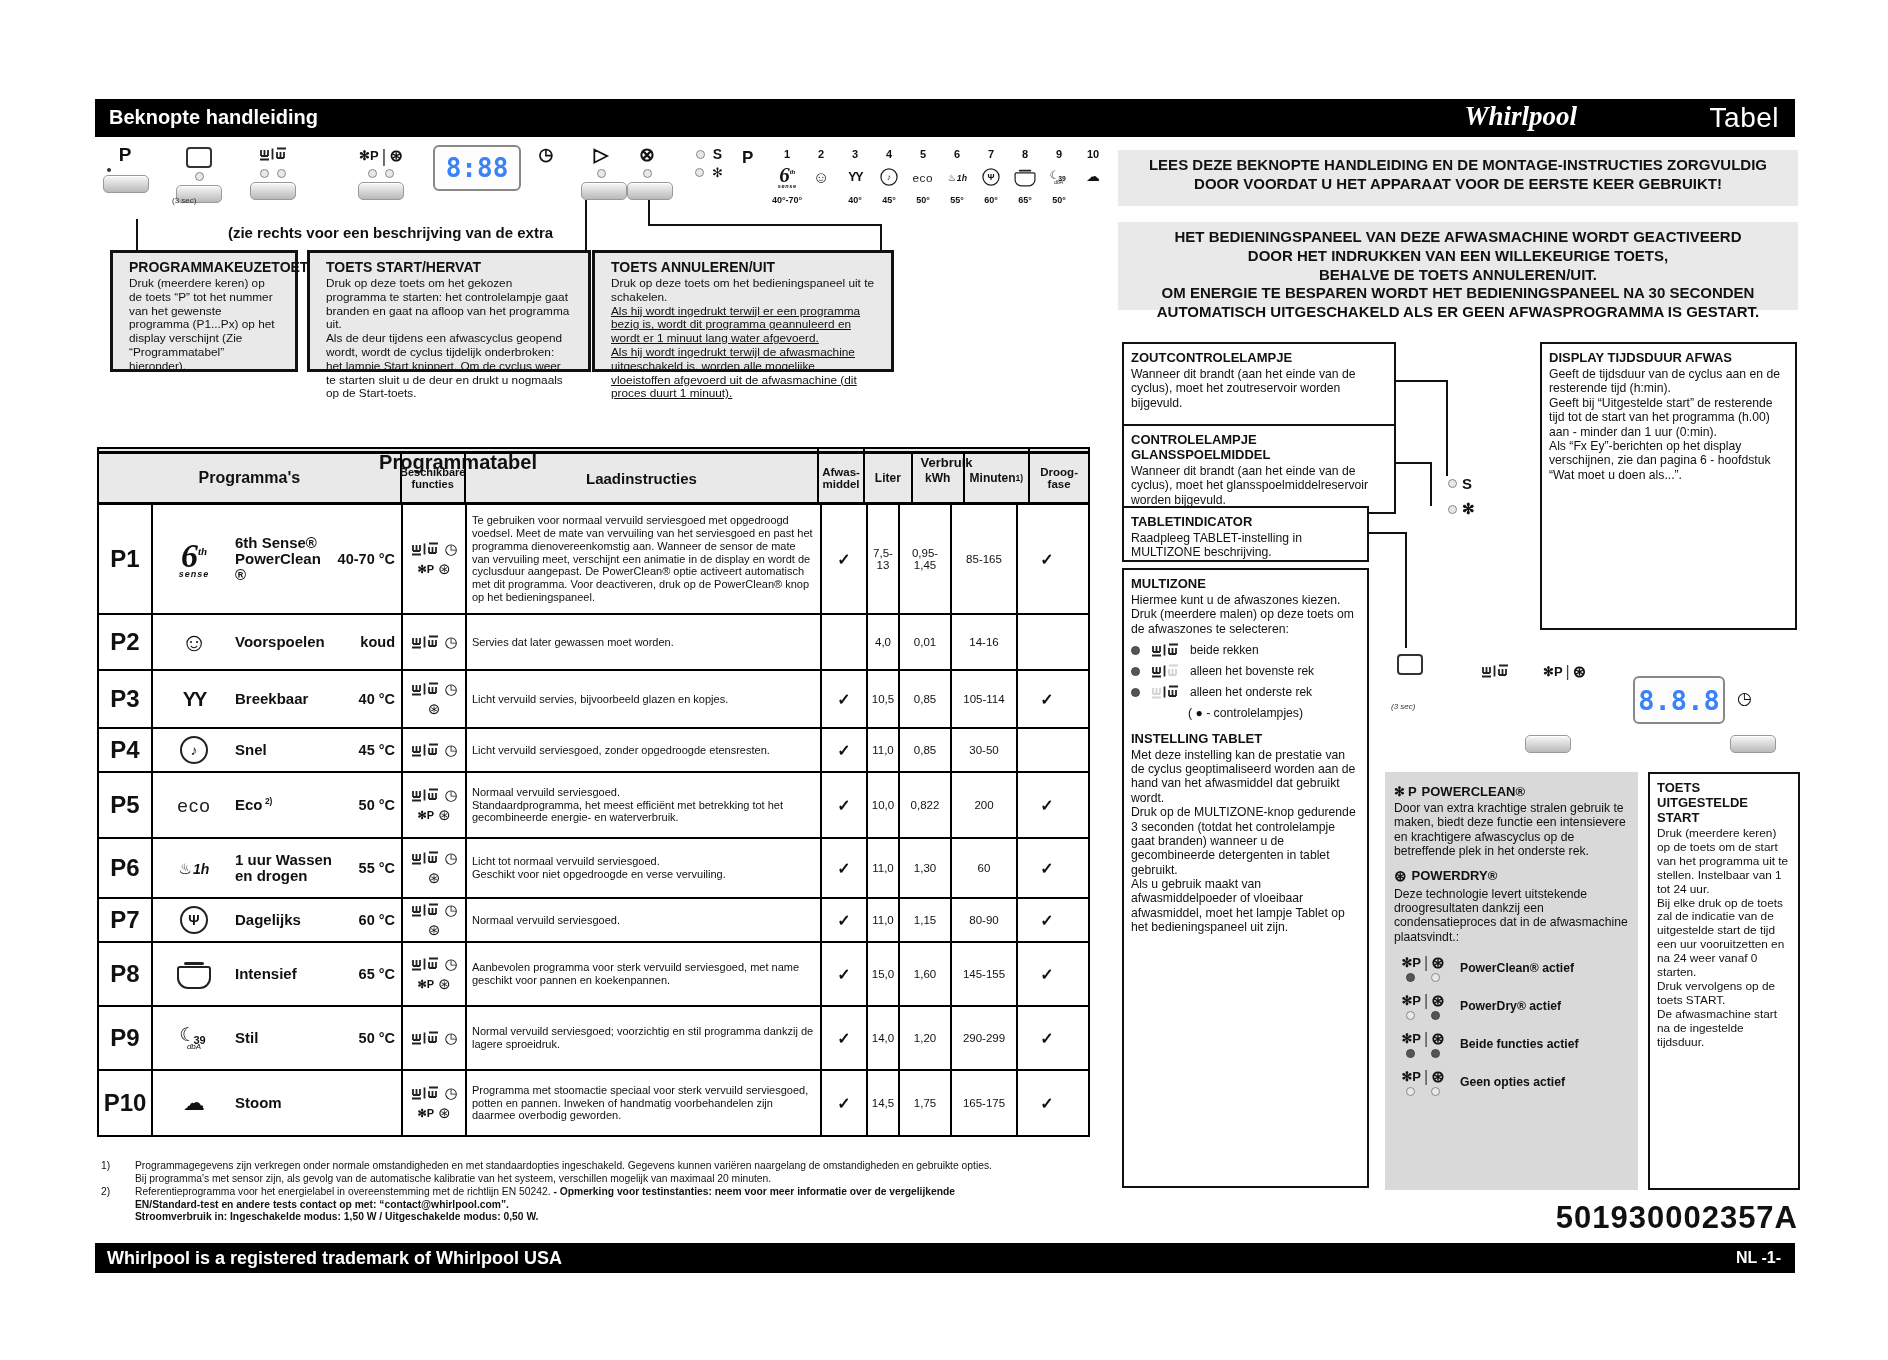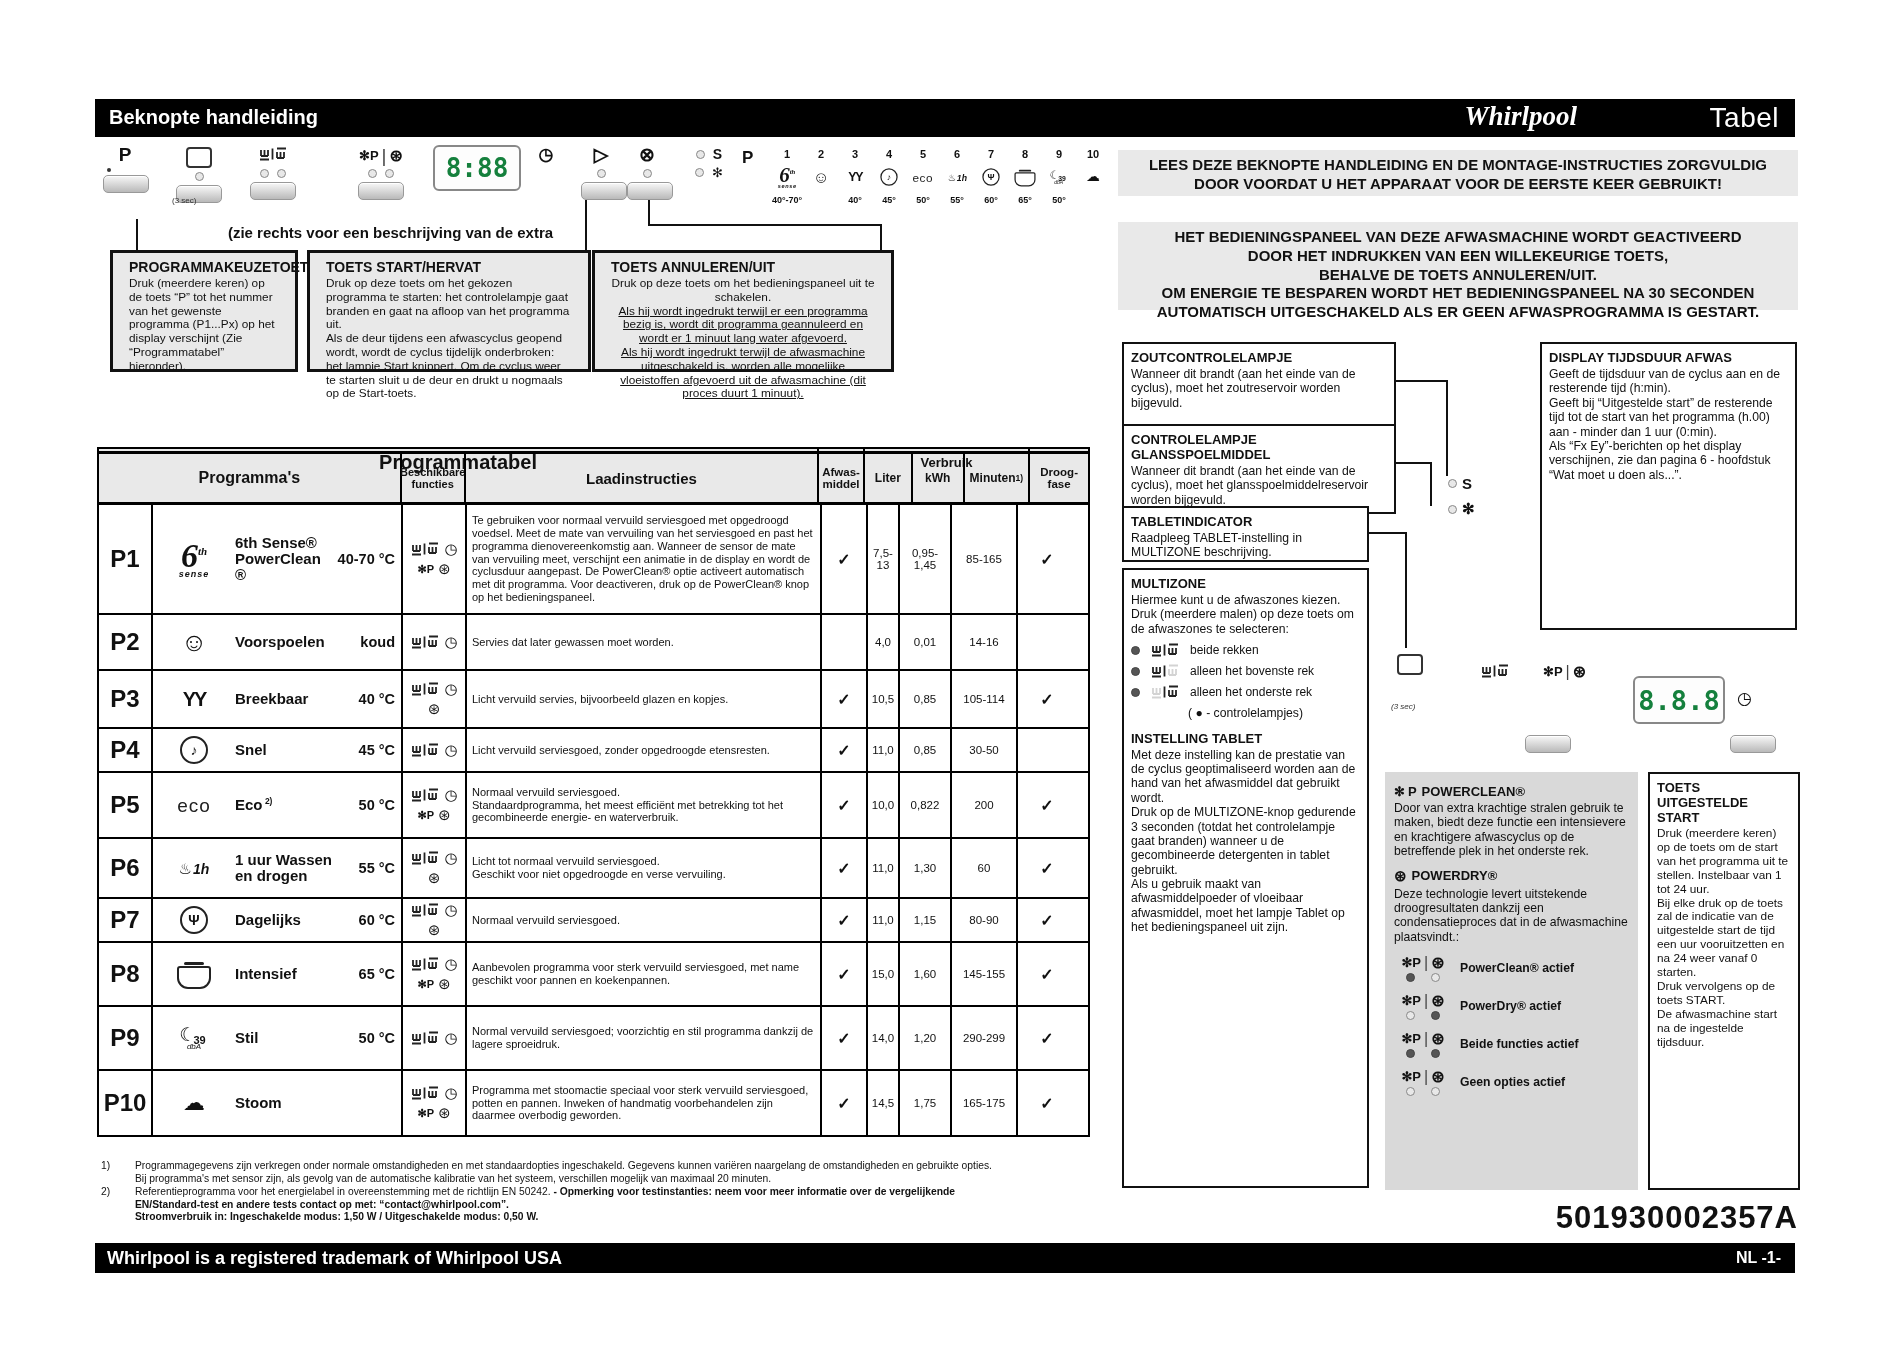--- a/index.html
+++ b/index.html
@@ -18,45 +18,45 @@
   .pglyph{font-size:19px;font-weight:bold;line-height:20px;height:22px;}
   .lamprow{height:12px;display:flex;justify-content:center;gap:8px;align-items:center;}
   .lamp{width:7px;height:7px;border:1.5px solid #888;border-radius:50%;background:#e8e8e8;display:inline-block;}
   .lamp.on{background:#555;border-color:#444;}
   .btn{width:44px;height:16px;margin:3px auto 0;border:1px solid #999;border-radius:5px;
        background:linear-gradient(#f8f8f8,#b9b9b9);box-shadow:inset 0 1px 0 #fff;}
   .tabicon{width:22px;height:17px;border:2px solid #333;border-radius:4px;margin:2px auto;}
   .tiny{font-size:8px;color:#333;}
   .pdot{width:4px;height:4px;background:#333;border-radius:50%;margin:1px auto 0 4px;}
   .disp{border:2px solid #888;border-radius:6px;background:#fdfdfd;
-        font-family:"DejaVu Sans Mono",monospace;font-weight:bold;color:#15803d;
+        font-family:"DejaVu Sans Mono",monospace;font-weight:bold;color:#3b82f6;
         display:flex;align-items:center;justify-content:center;}
   .pcpd{display:inline-flex;align-items:center;gap:3px;font-weight:bold;}
   .pcpd .ast{font-size:13px;} .pcpd .fan{font-size:16px;} .pcpd .bar{font-weight:normal;color:#444;}
   #caption{left:108px;top:224px;width:565px;text-align:center;font-size:15px;font-weight:bold;}
   .line{background:#111;}
   
   .ibox{background:#e9e9e9;border:3px solid #111;padding:6px 16px;box-sizing:border-box;}
   .ibox h4{margin:0 0 2px;font-size:14px;}
   .ibox .bd{font-size:11.8px;line-height:1.17;white-space:pre-line;}
   #boxA{left:110px;top:250px;width:188px;height:122px;}
   #boxB{left:307px;top:250px;width:284px;height:122px;}
   #boxC{left:592px;top:250px;width:302px;height:122px;}
-  #boxC .bd div{margin:0;text-align:center;} .u{text-decoration:underline;}
+  #boxC .bd div{margin:0;} .u{text-decoration:underline;}
   
   #strip{left:742px;top:148px;width:372px;height:80px;}
   #stripP{position:absolute;left:0;top:0;font-size:17px;font-weight:bold;}
   .scol{position:absolute;top:0;width:34px;text-align:center;}
   .snum{font-size:11px;font-weight:bold;height:13px;}
   .sicon{height:32px;display:flex;align-items:center;justify-content:center;overflow:visible;}
   .stemp{font-size:9px;font-weight:bold;margin-top:2px;}
   
   .notice{background:#e9e9e9;text-align:center;font-weight:bold;font-size:15px;
           line-height:1.25;white-space:pre-line;padding-top:6px;box-sizing:border-box;}
-  #not1{left:1118px;top:150px;width:680px;height:46px;}
+  #not1{left:1118px;top:150px;width:680px;height:56px;}
   #not2{left:1118px;top:222px;width:680px;height:88px;}
   #secbar{left:1118px;top:312px;width:692px;height:26px;background:#000;color:#fff;
           font-size:16px;font-weight:bold;padding:3px 0 0 8px;box-sizing:border-box;}
   
   .rbox{border:2.5px solid #111;background:#fff;padding:6px 7px;box-sizing:border-box;}
   .rbox h5{margin:0 0 2px;font-size:13px;}
   .rbox .bd{font-size:12.2px;line-height:1.18;white-space:pre-line;}
   #zout{left:1122px;top:342px;width:274px;height:96px;}
   #glans{left:1122px;top:424px;width:274px;height:90px;}
   #tabind{left:1122px;top:506px;width:247px;height:56px;}

